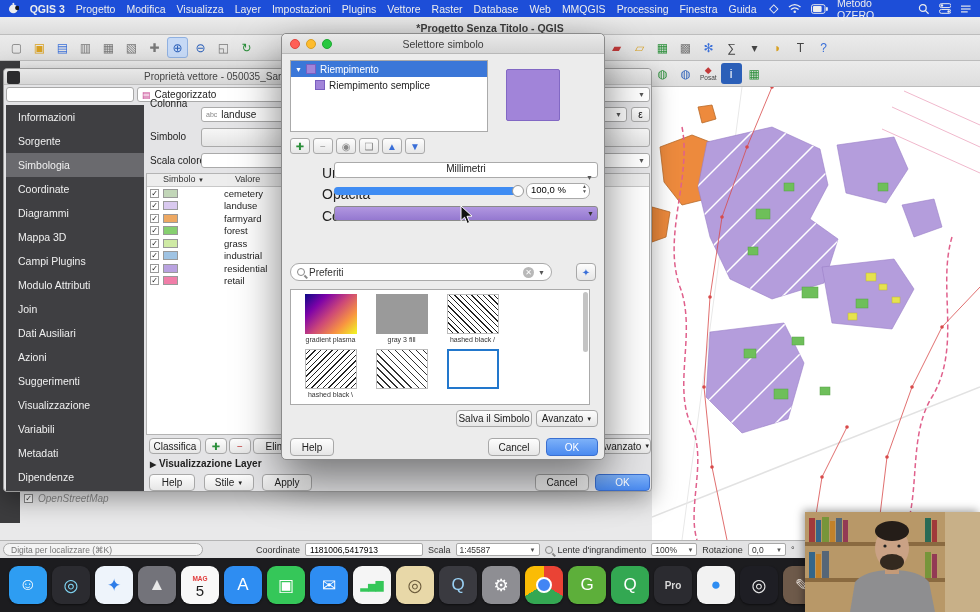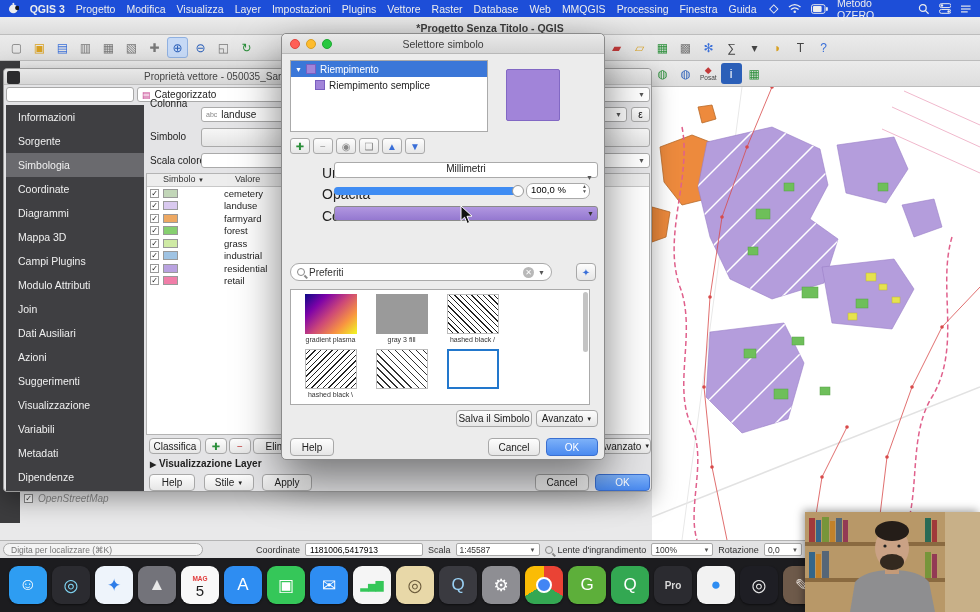--- a/index.html
+++ b/index.html
@@ -578,21 +578,21 @@
     <input id="locate" placeholder="Digita per localizzare (⌘K)" style="">
     <span style="margin-left:48px;">Coordinate</span>
     <input id="coord-field" value="1181006,5417913" style="">
     <span>Scala</span>
     <span class="sb-combo" style="width:84px;">
       <span>1:45587</span>
       <span class="arrow" style="margin-left:auto;">▼</span>
     </span>
     <span class="mag"></span>
     <span>Lente d'ingrandimento</span>
-    <span class="sb-combo" style="width:62px;">
+    <span class="sb-combo" style="width:46px;">
       <span>100%</span>
       <span class="arrow" style="margin-left:auto;">▼</span>
     </span>
     <span>Rotazione</span>
     <span class="sb-combo" style="width:38px;">
       <span>0,0</span>
       <span class="arrow" style="margin-left:auto;">▼</span>
     </span>
     <span>°</span>
   </div>

